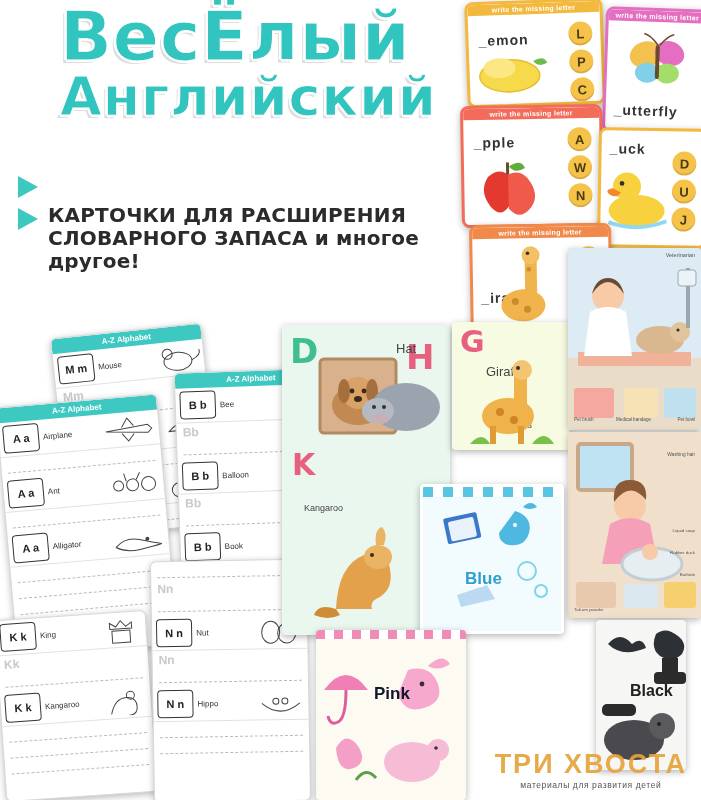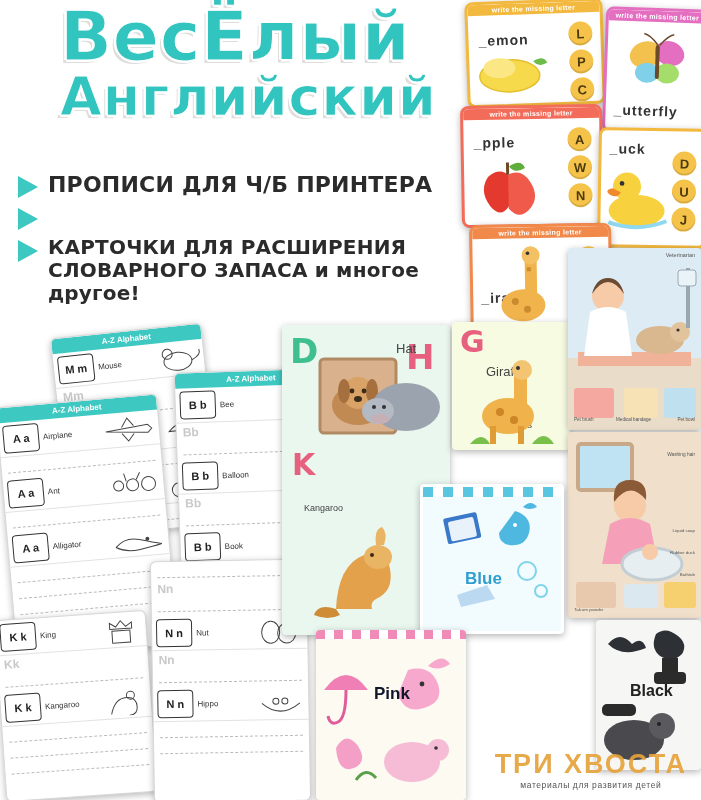--- a/index.html
+++ b/index.html
@@ -96,24 +96,20 @@
 <div class="stage">
 
   <div class="title-wrap">
     <div class="title-line">ВесЁлый</div>
     <div class="title-line l2">Английский</div>
   </div>
 
   <div class="bullets">
     <div class="bullet">
       <div class="tri"></div>
-      <div class="btext">ПРОПИСИ ДЛЯ Ч/Б ПРИНТЕРА</div>
-    </div>
-    <div class="bullet">
-      <div class="tri"></div>
     </div>
     <div class="bullet">
       <div class="tri"></div>
       <div class="btext small" style="white-space:pre-line">КАРТОЧКИ ДЛЯ РАСШИРЕНИЯ
 СЛОВАРНОГО ЗАПАСА и многое другое!</div>
     </div>
   </div>
 
   <div class="card flash yel" style="left:466px;top:0px;width:132px;height:100px;transform:rotate(-2deg);">
     <div class="fhdr">write the missing letter</div>
@@ -478,21 +474,21 @@
       <path d="M20 118 q10 -18 22 -2 q10 16 -4 22 q-16 6 -18 -20z" fill="#f4a0c6"></path>
       <ellipse cx="96" cy="132" rx="28" ry="20" fill="#f6bcd6"></ellipse>
       <circle cx="122" cy="120" r="11" fill="#f6bcd6"></circle>
       <circle cx="120" cy="118" r="1.8" fill="#333"></circle>
       <path d="M40 150 q10 -14 20 -2" stroke="#5aa04a" fill="none" stroke-width="3"></path>
     </svg>
     <div class="plabel" style="left:58px;top:54px;font-size:17px;color:#0f172a">Pink</div>
   </div>
 
 
-  <div class="poster" style="left:596px;top:620px;width:105px;height:150px;background:#f6f6f4;">
+  <div class="poster" style="left:596px;top:620px;width:90px;height:150px;background:#f6f6f4;">
     <svg width="105" height="150">
       <path d="M12 24 q12 -14 24 0 q10 -8 14 4 q-24 10 -38 -4z" fill="#2d3034"></path>
       <path d="M60 14 q10 -8 22 2 q10 8 4 18 q-10 10 -22 2 q-10 -8 -4 -22z" fill="#2d3034"></path>
       <rect x="58" y="52" width="32" height="12" rx="4" fill="#2b2b2b"></rect>
       <rect x="66" y="38" width="16" height="16" fill="#2b2b2b"></rect>
       <ellipse cx="38" cy="120" rx="30" ry="20" fill="#4a4a4e"></ellipse>
       <circle cx="66" cy="106" r="13" fill="#5a5a5e"></circle>
       <circle cx="63" cy="104" r="2" fill="#222"></circle>
       <rect x="6" y="84" width="34" height="12" rx="5" fill="#2b2b2b"></rect>
     </svg>

